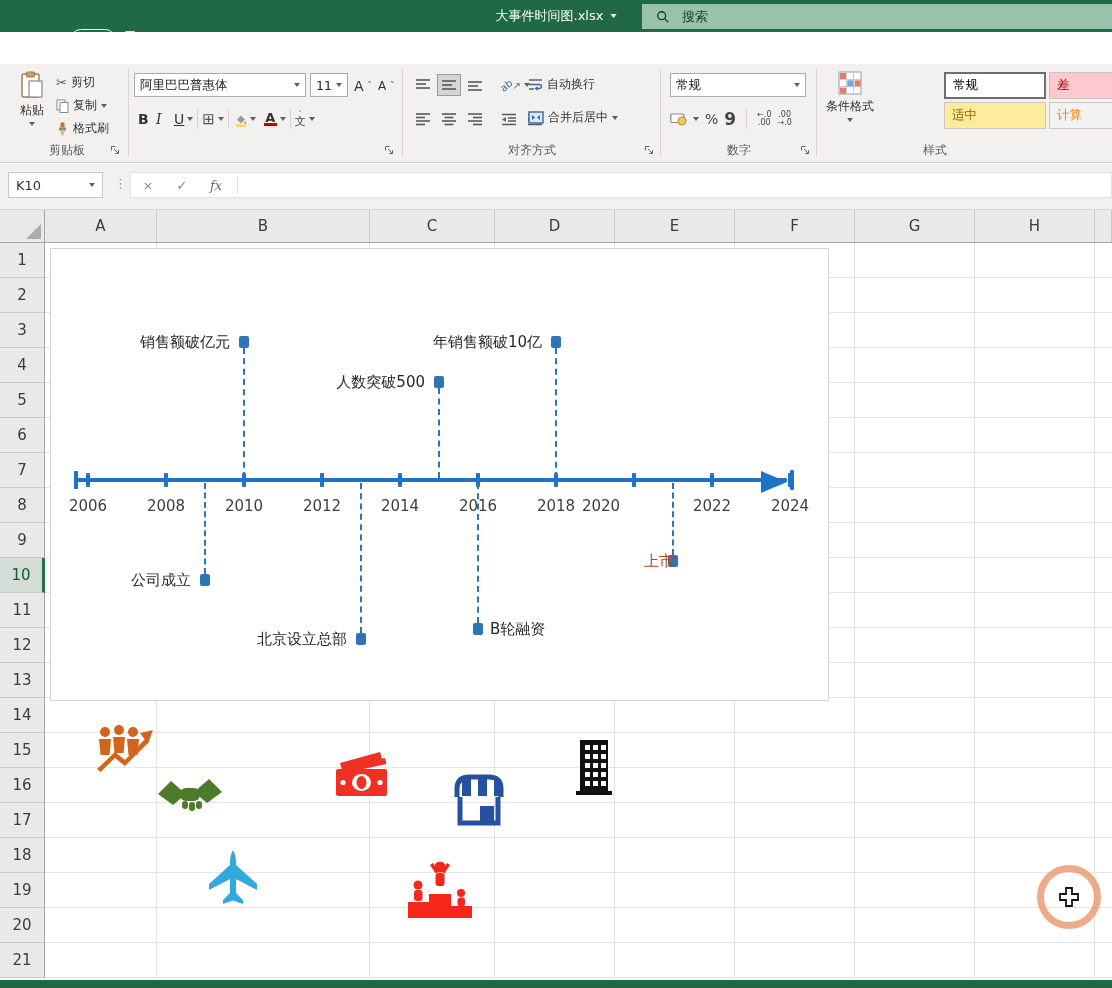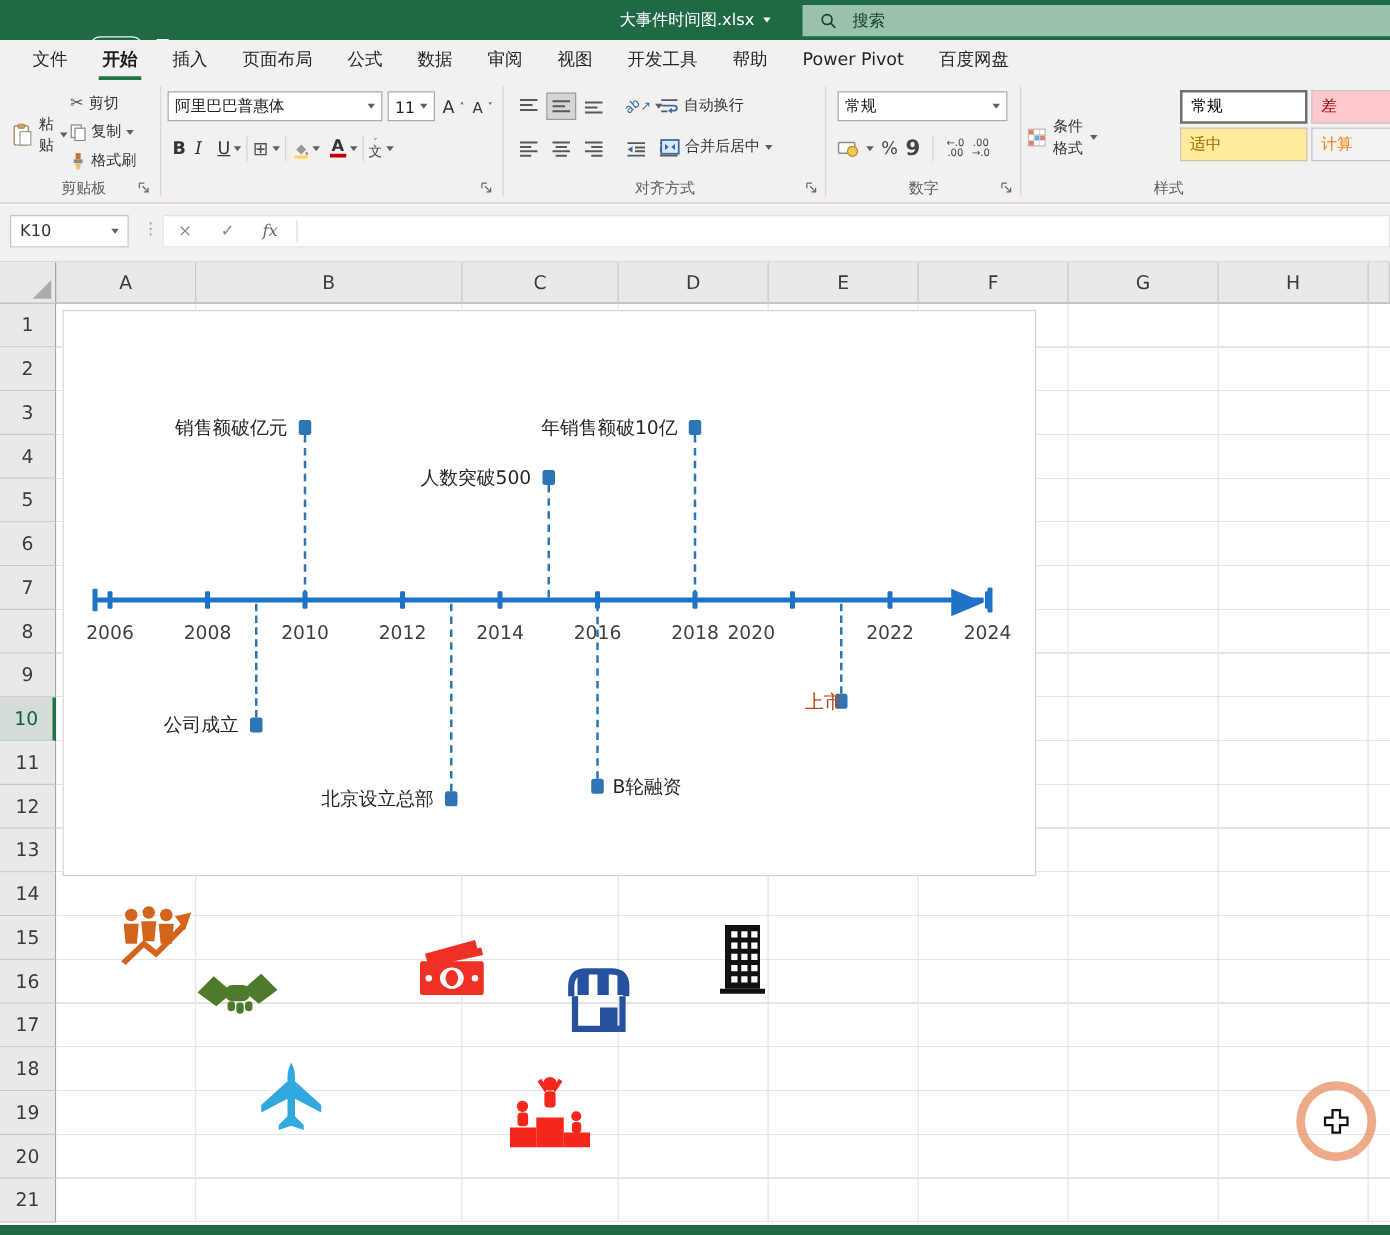--- a/index.html
+++ b/index.html
@@ -24,21 +24,21 @@
 .tab{display:flex;align-items:center;padding:0 14px;position:relative;white-space:nowrap}
 .tab.active{font-weight:bold;color:#1a1a1a}
 .tab.active::after{content:"";position:absolute;left:11px;right:11px;bottom:0;height:3px;background:#217346}
 
 
 .ribbon{position:absolute;top:64px;left:0;right:0;height:99px;background:#F3F1F0;border-bottom:1px solid #CBC8C6;font-size:12px;color:#333}
 .rgroup{position:absolute;top:0;height:98px}
 .glabel{position:absolute;bottom:3px;left:0;right:0;text-align:center;color:#5E5C5A;font-size:12px}
 .gsep{position:absolute;top:5px;bottom:5px;width:1px;background:#DAD7D4}
 .launcher{position:absolute;bottom:5px;right:4px;width:12px;height:12px}
-.bigbtn{position:absolute;display:flex;flex-direction:row;align-items:center;justify-content:flex-start;gap:3px;text-align:center}
+.bigbtn{position:absolute;display:flex;flex-direction:column;align-items:center;justify-content:flex-start;gap:3px;text-align:center}
 .sbtn{display:flex;align-items:center;gap:4px;height:23px;white-space:nowrap}
 .combo{background:#fff;border:1px solid #ABABAB;display:flex;align-items:center;padding:0 5px;font-size:12.5px;color:#222}
 .combo .tri{margin-left:auto}
 .vsep{width:1px;height:20px;background:#D6D3D0;margin:0 4px}
 .ribbon svg{display:block}
 .sel-box{background:#D5D5D5;outline:1px solid #9A9A9A}
 .phon{font-size:11px;line-height:10px;text-align:center;color:#444}
 .phon small{display:block;font-size:7px;line-height:5px}
 .deci{font-size:8px;line-height:8px;color:#444;text-align:center}
 
@@ -119,34 +119,20 @@
     </div>
     <div class="searchbar">
       <svg width="14" height="14" viewBox="0 0 16 16">
           <circle cx="6.5" cy="6.5" r="4.5" fill="none" stroke="#16402D" stroke-width="1.5"></circle>
           <line x1="10" y1="10" x2="14" y2="14" stroke="#16402D" stroke-width="1.5"></line>
         </svg>
       <span>搜索</span>
     </div>
   </div>
 
-  <div class="tabbar" id="tabbar">
-      <div class="tab">文件</div>
-      <div class="tab active">开始</div>
-      <div class="tab">插入</div>
-      <div class="tab">页面布局</div>
-      <div class="tab">公式</div>
-      <div class="tab">数据</div>
-      <div class="tab">审阅</div>
-      <div class="tab">视图</div>
-      <div class="tab">开发工具</div>
-      <div class="tab">帮助</div>
-      <div class="tab">Power Pivot</div>
-      <div class="tab">百度网盘</div>
-    </div>
 
   <div class="ribbon">
 
     <div class="rgroup" style="left:8px;width:118px">
       <div class="bigbtn" style="left:2px;top:7px;width:44px;height:74px">
         <svg width="24" height="28" viewBox="0 0 24 28">
             <rect x="2" y="3" width="17" height="23" rx="2" fill="#fff" stroke="#9B7B4E" stroke-width="1.4"></rect>
             <rect x="6.5" y="1" width="8" height="5" rx="1" fill="#C9A061" stroke="#9B7B4E" stroke-width="1"></rect>
             <rect x="9" y="10" width="13" height="16" fill="#fff" stroke="#8a8a8a" stroke-width="1.2"></rect>
           </svg>

